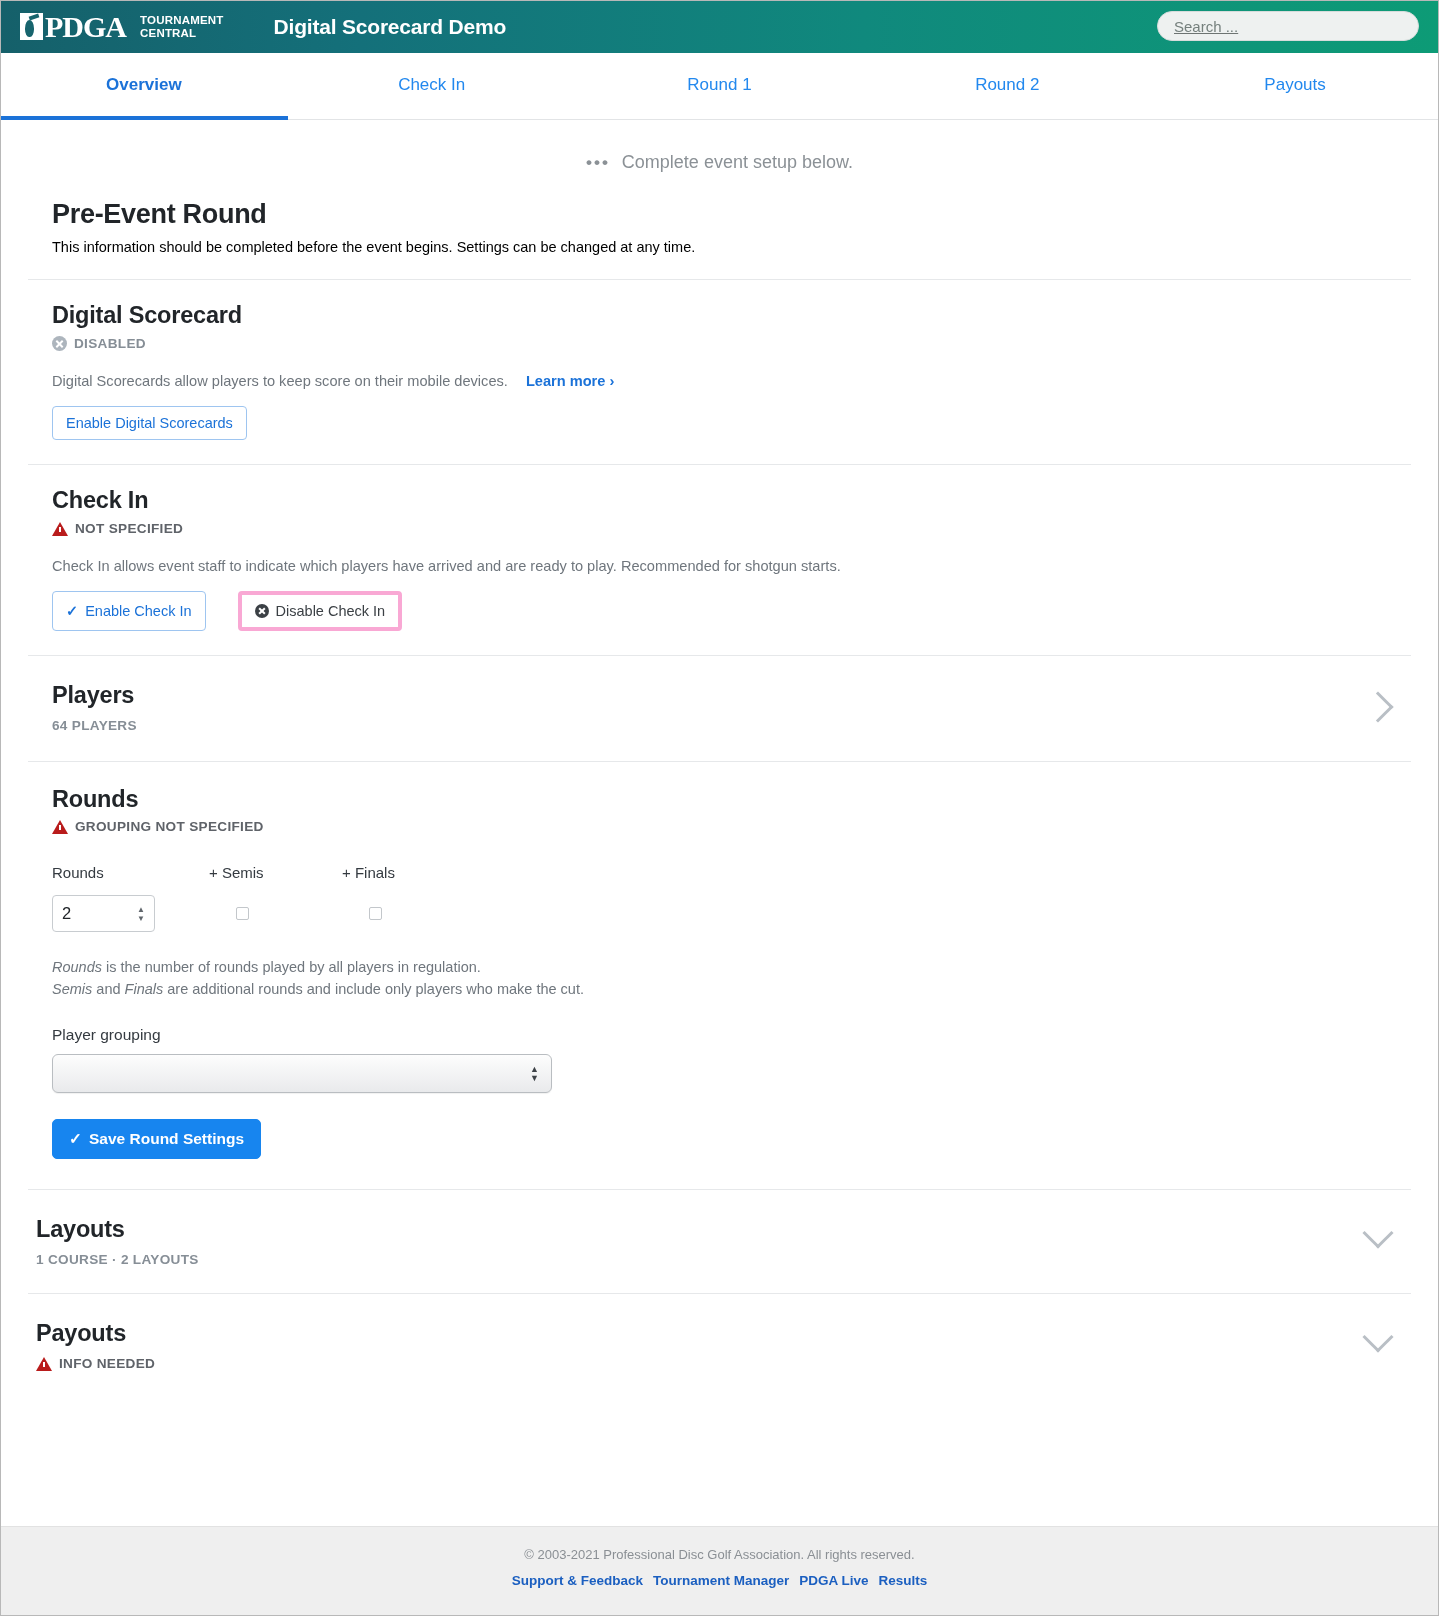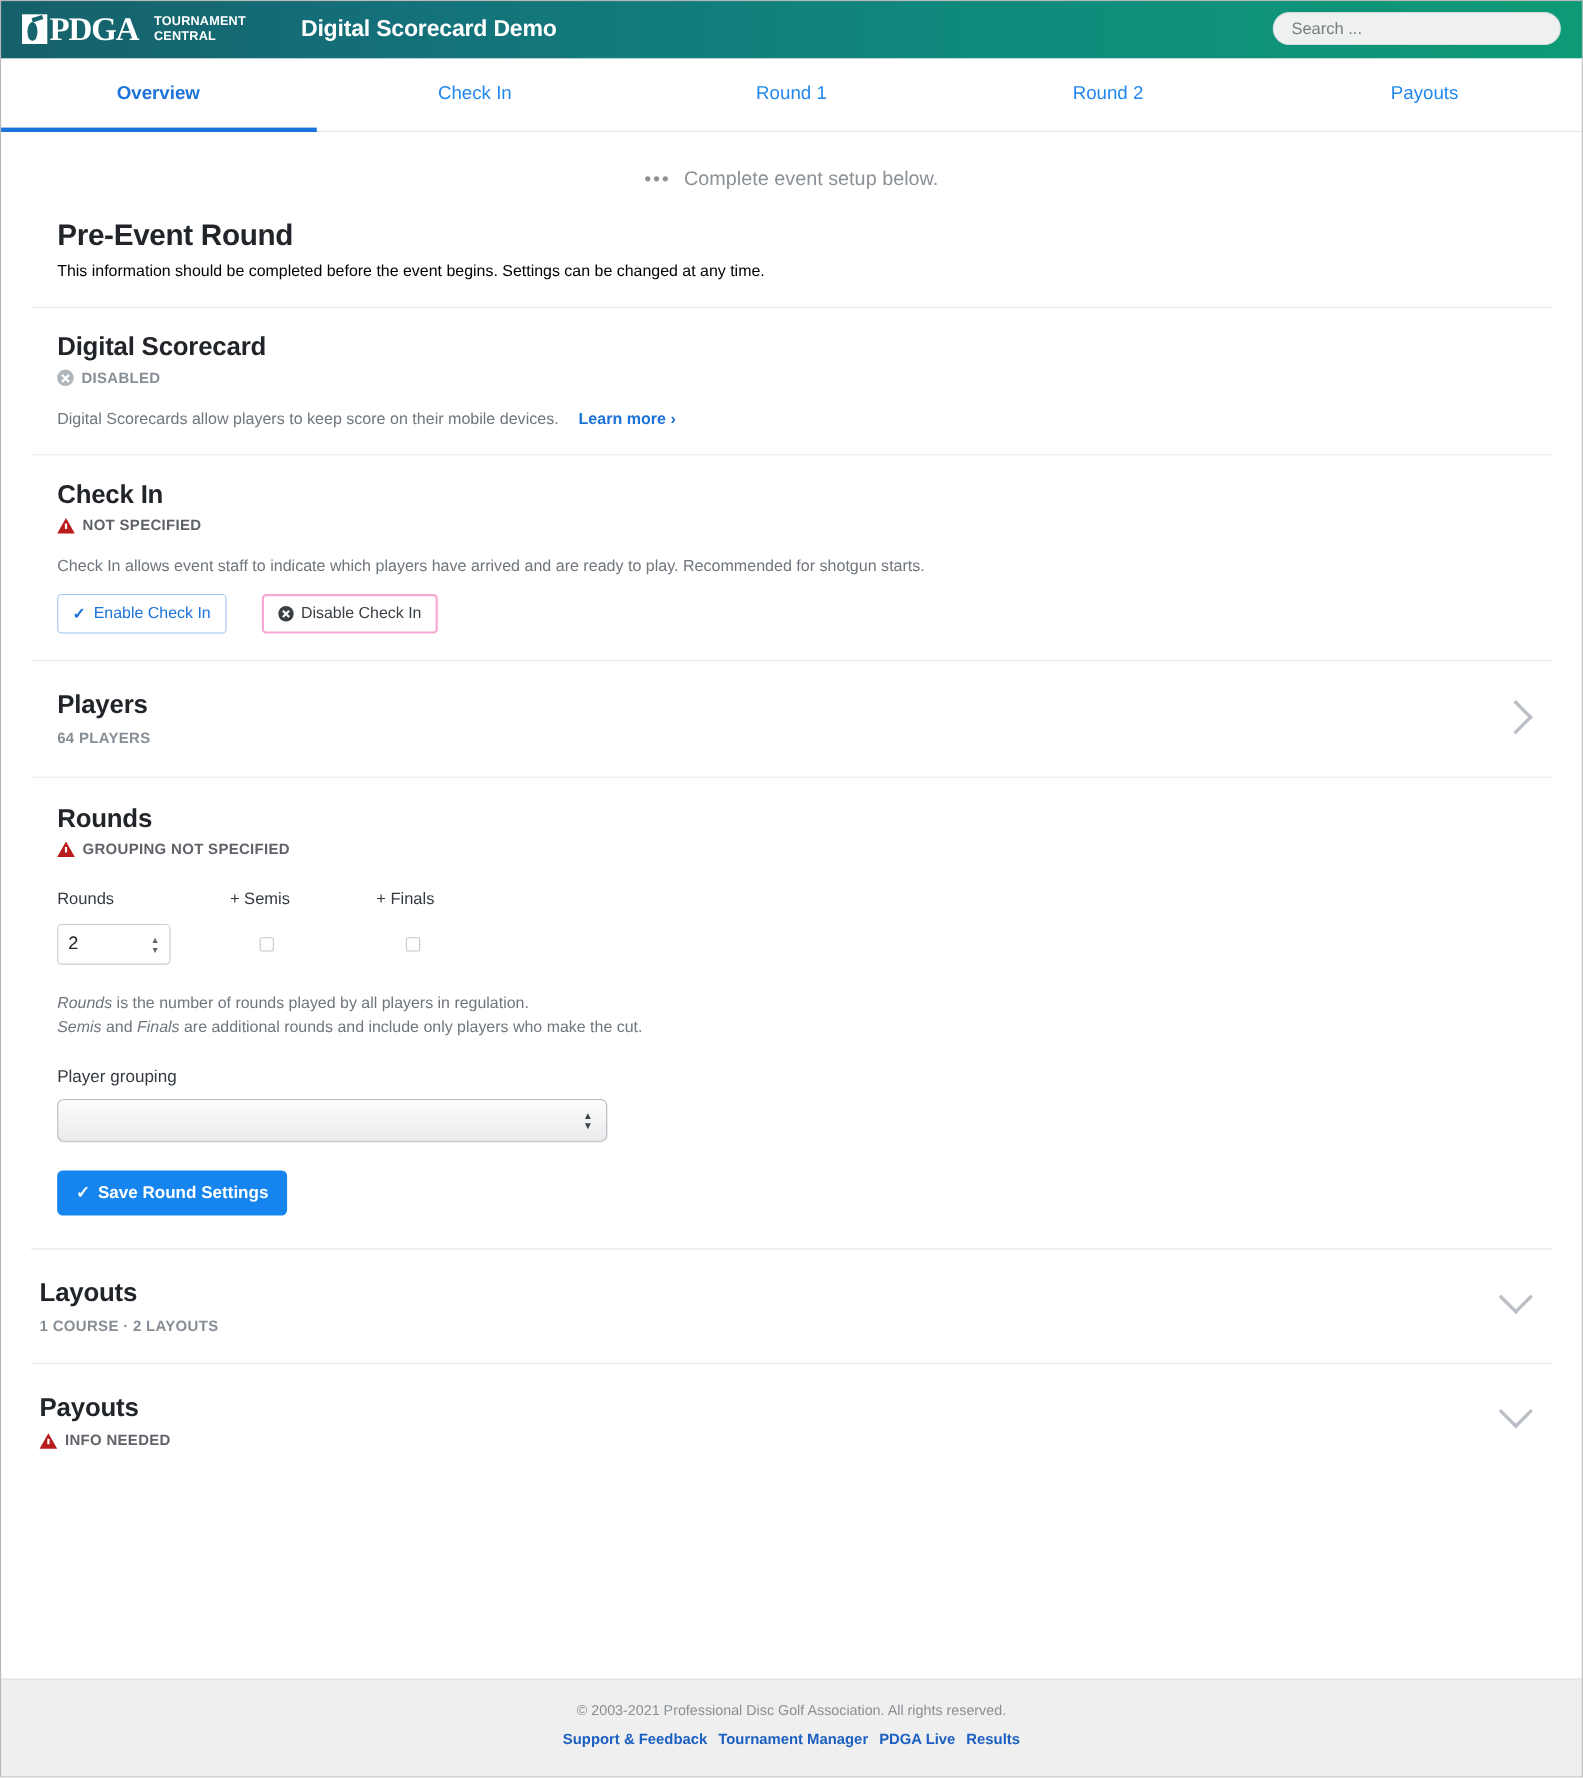--- a/index.html
+++ b/index.html
@@ -50,20 +50,21 @@
     color:#fff; font-size:21px; font-weight:700; margin-left:50px;
     letter-spacing:-.2px;
   }
   .search-box {
     position:absolute; right:20px; top:11px;
     width:262px; height:30px; border-radius:15px;
     background:#eef1f0; border:1px solid #d7dcdb;
     font-family:"Liberation Sans", sans-serif;
     font-size:15px; color:#6d7472; padding:0 16px;
     outline:none;
+    text-decoration:underline;
   }
   .search-box::placeholder { color:#75807d; }
 
   
   .tabs {
     display:flex; border-bottom:1px solid #e2e4e6; height:67px;
     background:#fff;
   }
   .tab {
     flex:1; display:flex; align-items:center; justify-content:center;
@@ -120,21 +121,21 @@
   .desc .lm { color:#1b72d8; font-weight:700; margin-left:14px; text-decoration:none; }
 
   .btn-row { display:flex; gap:32px; margin-top:17px; }
   .btn {
     font-family:"Liberation Sans", sans-serif;
     font-size:14.5px; padding:8px 13px; border-radius:4px;
     background:#fff; cursor:pointer; display:inline-flex; align-items:center; gap:7px;
     white-space:nowrap;
   }
   .btn-outline-blue { border:1px solid #9ec5f0; color:#1b72d8; }
-  .btn-outline-dark { border:2px solid #f9a8d4; color:#3b4045; }
+  .btn-outline-dark { border:4px solid #f9a8d4; color:#3b4045; }
   .btn-primary {
     background:#1785ef; border:1px solid #1785ef; color:#fff;
     font-weight:700; font-size:15.5px; padding:10px 16px; border-radius:5px;
   }
   .chk { color:#1b72d8; font-weight:700; }
   .btn-primary .chk { color:#fff; }
   .x-dark {
     width:14px; height:14px; border-radius:50%; background:#3b4045;
     position:relative; display:inline-block; flex:none;
   }
@@ -243,20 +244,23 @@
       <div class="inner">
         <div class="h2">Digital Scorecard</div>
         <div class="badge gray">
           <span class="ico-circle-x"></span>
           <span>DISABLED</span>
         </div>
         <div class="desc">
           <span>Digital Scorecards allow players to keep score on their mobile devices.</span>
           <a class="lm" href="#">Learn more ›</a>
         </div>
+        <div class="btn-row">
+          <div class="btn btn-outline-blue">Enable Digital Scorecards</div>
+        </div>
       </div>
     </div>
 
     <div class="block" style="padding-top:22px;">
       <div class="inner">
         <div class="h2">Check In</div>
         <div class="badge red">
           <span class="ico-warn"></span>
           <span>NOT SPECIFIED</span>
         </div>

